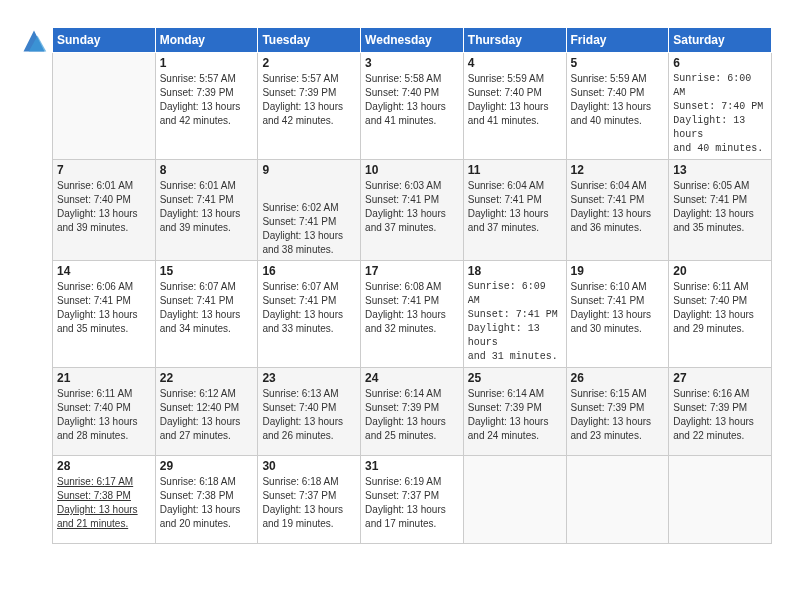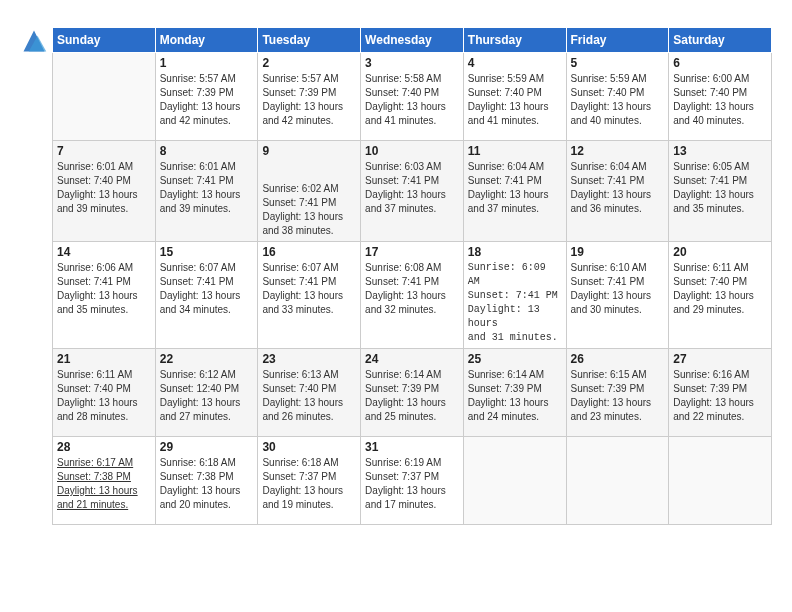--- a/index.html
+++ b/index.html
@@ -170,21 +170,21 @@
           </td>
           <td>
             <span class="day-number">5</span>
             <div class="day-info" style="white-space: pre-line;">Sunrise: 5:59 AM
 Sunset: 7:40 PM
 Daylight: 13 hours
 and 40 minutes.</div>
           </td>
           <td>
             <span class="day-number">6</span>
-            <div class="day-info" style="white-space: pre-line;">Sunrise: 6:00 AM
+            <div class="day-info" style="white-space: pre-line; font-family: Liberation Mono, monospace;">Sunrise: 6:00 AM
 Sunset: 7:40 PM
 Daylight: 13 hours
 and 40 minutes.</div>
           </td>
         </tr>
         <tr class="row-shade">
           <td>
             <span class="day-number">7</span>
             <div class="day-info" style="white-space: pre-line;">Sunrise: 6:01 AM
 Sunset: 7:40 PM

